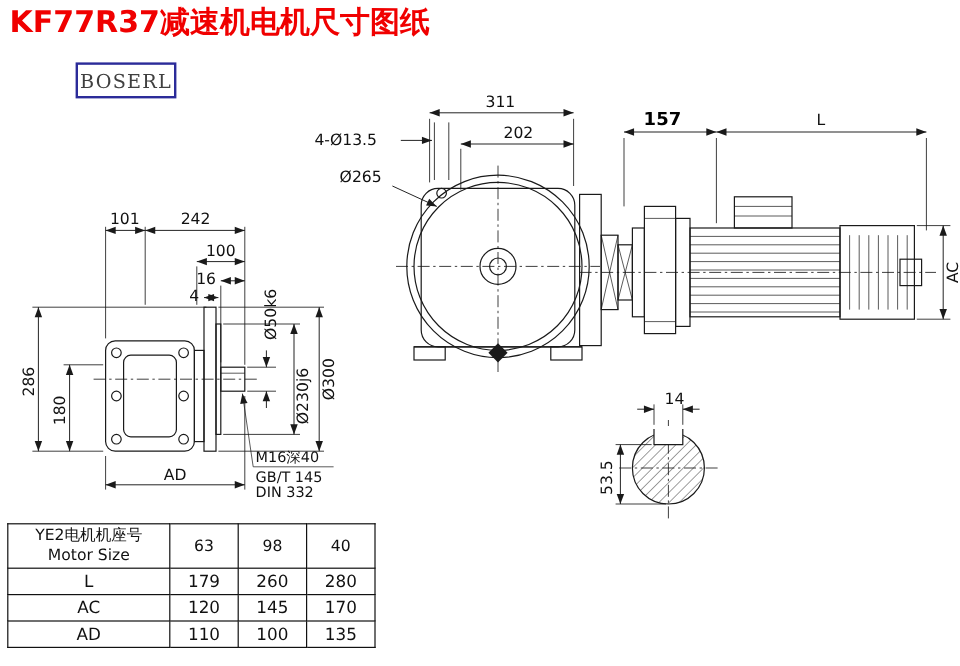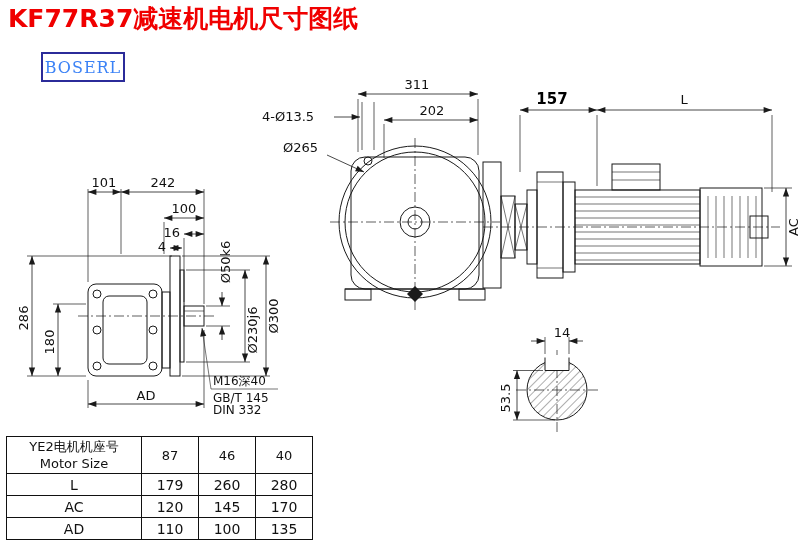--- a/index.html
+++ b/index.html
@@ -1,21 +1,21 @@
 <!DOCTYPE html>
 <html><head>
 <meta charset="utf-8">
 <style>
   html,body{margin:0;padding:0;}
   body{width:800px;height:555px;background:#ffffff;position:relative;overflow:hidden;
        font-family:"DejaVu Sans",sans-serif;color:#111;}
   .page-title{position:absolute;left:8px;top:2px;margin:0;font-size:25px;font-weight:bold;
        color:#f00000;letter-spacing:0px;white-space:nowrap;text-align:right;}
-  .brand-box{position:absolute;left:41px;top:52px;width:80px;height:26px;border:2px solid #2b2b99;
-       display:flex;align-items:center;justify-content:center;color:#3b82f6;
+  .brand-box{position:absolute;left:63px;top:52px;width:80px;height:26px;border:2px solid #2b2b99;
+       display:flex;align-items:center;justify-content:center;color:#404040;
        font-family:"DejaVu Serif",serif;font-size:16px;letter-spacing:1px;text-align:center;}
   svg{position:absolute;left:0;top:0;}
   .ln{stroke:#1a1a1a;stroke-width:1;fill:none;}
   .tn{stroke:#1a1a1a;stroke-width:0.6;fill:none;}
   .cl{stroke:#1a1a1a;stroke-width:0.7;fill:none;stroke-dasharray:10 3 2 3;}
   .dim{stroke:#1a1a1a;stroke-width:0.8;fill:none;}
   .ext{stroke:#1a1a1a;stroke-width:0.7;fill:none;}
   text.d{font:13px "DejaVu Sans",sans-serif;fill:#111;}
   text.db{font:bold 15px "DejaVu Sans",sans-serif;fill:#000;}
   text.ds{font:12px "DejaVu Sans",sans-serif;fill:#111;}
@@ -256,22 +256,22 @@
     </g>
   </svg>
 
   <table class="size-table">
     <tbody>
       <tr class="hdr">
         <td class="c0">
           <span class="hl">YE2电机机座号</span>
           <span class="hl">Motor Size</span>
         </td>
-        <td class="cv">87</td>
-        <td class="cv">46</td>
+        <td class="cv">63</td>
+        <td class="cv">98</td>
         <td class="cv">40</td>
       </tr>
       <tr>
         <td class="c0">L</td>
         <td class="cv">179</td>
         <td class="cv">260</td>
         <td class="cv">280</td>
       </tr>
       <tr>
         <td class="c0">AC</td>

